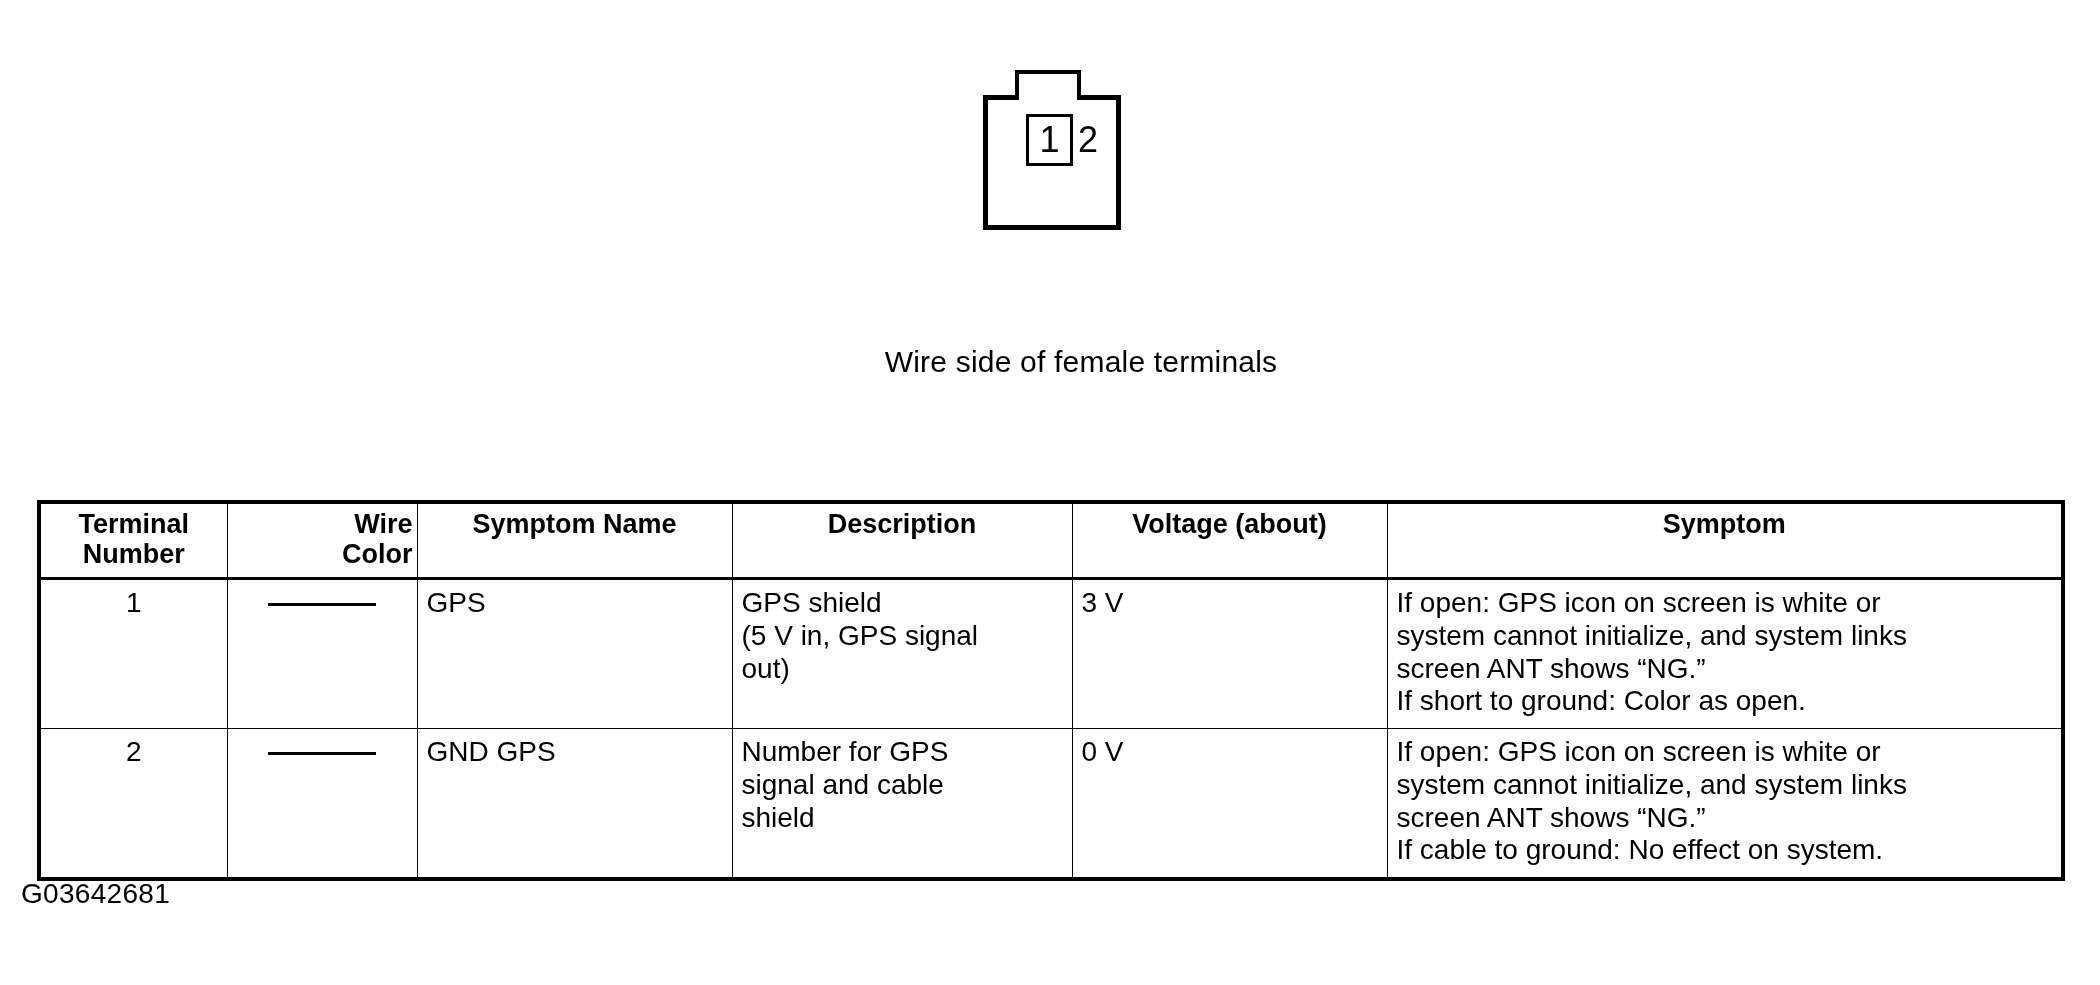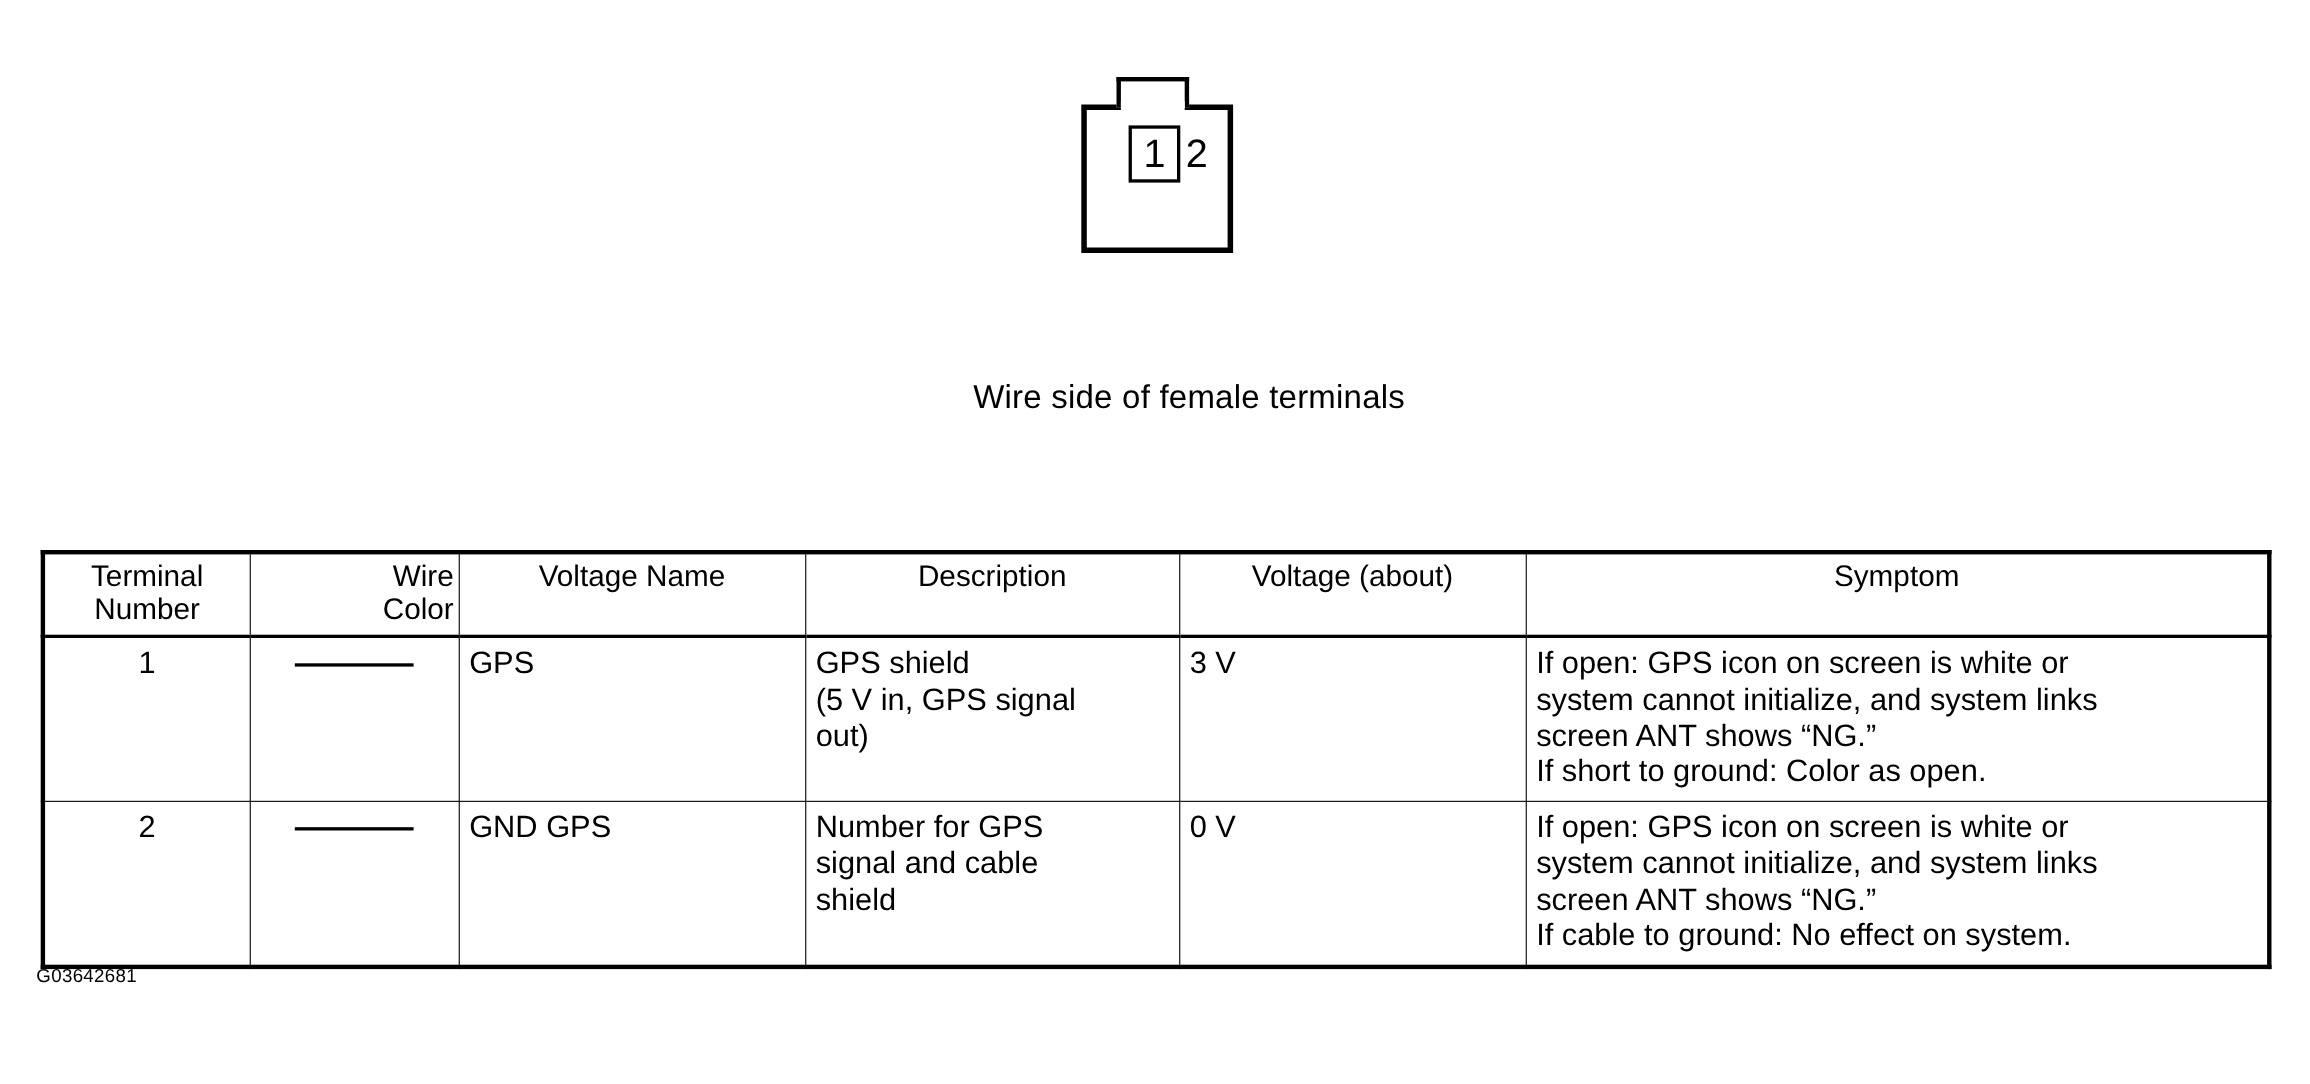--- a/index.html
+++ b/index.html
@@ -110,21 +110,21 @@
   }
   #pinout-table td, #pinout-table th {
     border: 1px solid #000;
     vertical-align: top;
     padding: 0;
     font-weight: normal;
   }
   #pinout-table thead th {
     border-bottom: 3px solid #000;
     text-align: center;
-    font-weight: normal;
+    font-weight: bold;
     font-size: 27px;
     font-stretch: condensed;
     padding: 5px 4px 2px 4px;
     line-height: 1.12;
     height: 66px;
     vertical-align: top;
   }
   .col-num   { width: 188px; }
   .col-wire  { width: 190px; }
   .col-tname { width: 315px; }
@@ -146,23 +146,23 @@
     border-top: 3px solid #000;
     vertical-align: middle;
   }
   .row-1 td { height: 128px; }
   .row-2 td { height: 128px; }
   .cell-line { display: block; white-space: pre; }
 
   
   #figure-code {
     position: absolute;
-    left: 33px;
+    left: 21px;
     top: 878px;
-    font-size: 17px;
+    font-size: 28px;
     letter-spacing: 0.3px;
   }
 </style>
 </head>
 <body>
 
 <div id="connector-diagram">
   <div class="conn-body"></div>
   <div class="conn-tab"></div>
   <div class="conn-tab-mask"></div>
@@ -184,21 +184,21 @@
     <col class="col-desc">
       <col class="col-volt">
       <col class="col-symp">
   </colgroup>
   <thead>
     <tr>
       <th style="white-space: pre-line;">Terminal
 Number</th>
       <th style="white-space: pre-line; text-align: right;">Wire
 Color</th>
-      <th>Voltage Name</th>
+      <th>Symptom Name</th>
       <th>Description</th>
       <th>Voltage (about)</th>
       <th>Symptom</th>
     </tr>
   </thead>
   <tbody>
     <tr class="row-1">
       <td class="cell-center">1</td>
       <td class="cell-wire">
         <span class="wire-dash"></span>

